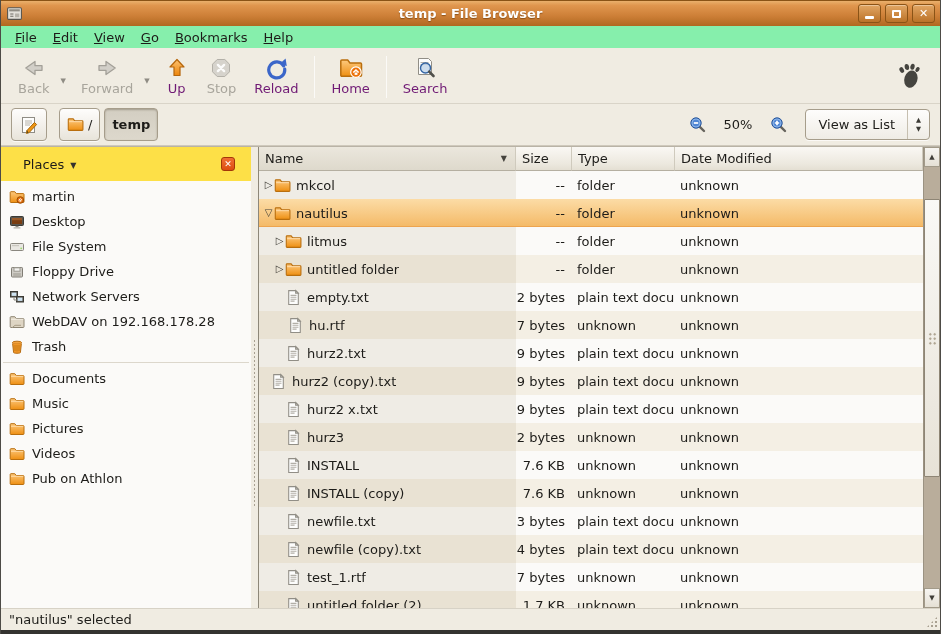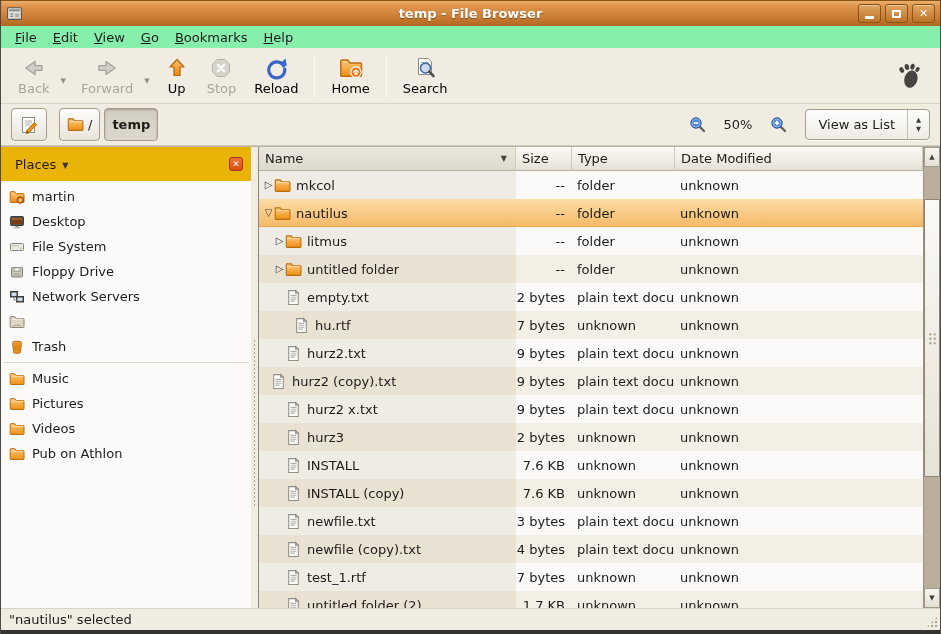--- a/index.html
+++ b/index.html
@@ -22,21 +22,21 @@
   
   .menubar{height:22px;flex:none;display:flex;align-items:center;padding:0 6px;background:#86efac}
   .menu-item{padding:2px 8px;cursor:default}
   .accel{text-decoration:underline}
   
   .toolbar{height:56px;flex:none;display:flex;align-items:center;padding:0 8px;background:#f0ece2;border-bottom:1px solid #d9d4c8}
   .tb-item{display:flex;align-items:center}
   .tb-btn{display:flex;flex-direction:column;align-items:center;padding:3px 9px 2px;border-radius:4px}
   .tb-ic{width:24px;height:24px;display:flex}
   .tb-ic svg{width:24px;height:24px}
-  .tb-label{margin-top:1px;color:#000000}
+  .tb-label{margin-top:1px;color:#701a75}
   .tb-btn.disabled .tb-label{color:#a8a59c}
   .tb-drop{color:#8f8c84;font-size:7px;padding:10px 6px 0 2px}
   .tb-sep{width:1px;height:42px;background:#d2cdc1;border-right:1px solid #fbfaf7;margin:0 7px}
   .throbber{margin-left:auto;margin-right:8px;width:30px;height:30px;display:flex}
   .throbber svg{width:30px;height:30px}
   
   .locbar{height:42px;flex:none;display:flex;align-items:center;padding:0 10px;background:#f0ece2;border-bottom:1px solid #cfc9bc}
   .sqbtn{height:33px;border:1px solid #a69d8b;border-radius:4px;background:linear-gradient(#fefdfc,#f1eee8 60%,#e8e4da);
     display:flex;align-items:center;justify-content:center;padding:0 7px;box-shadow:0 1px 0 rgba(255,255,255,.7)}
   .sqbtn + .sqbtn{margin-left:12px}
@@ -46,21 +46,21 @@
   .zoomctl{margin-left:auto;display:flex;align-items:center}
   .zicon{width:17px;height:17px;display:flex}
   .zlevel{margin:0 18px;color:#1d1c19}
   .combo{margin-left:18px;height:31px;border:1px solid #a69d8b;border-radius:4px;background:linear-gradient(#fefdfc,#efece5);
     display:flex;align-items:center;box-shadow:0 1px 0 rgba(255,255,255,.7)}
   .combo .ctext{padding:0 12px;min-width:92px}
   .combo .cspin{border-left:1px solid #c6bfb0;height:100%;width:22px;display:flex;flex-direction:column;align-items:center;justify-content:center;font-size:6.5px;color:#3a3833;line-height:1.25}
   
   .content{flex:1;display:flex;min-height:0;border-top:1px solid #b9b3a6}
   .sidebar{width:250px;flex:none;display:flex;flex-direction:column;background:#fbfaf8}
-  .sb-head{height:34px;flex:none;display:flex;align-items:center;padding:0 8px;background:#eab308}
+  .sb-head{height:34px;flex:none;display:flex;align-items:center;padding:0 16px;background:#fde047}
   .places-btn{display:flex;align-items:center;padding:3px 6px}
   .places-arrow{font-size:8px;margin-left:6px;color:#35332e;padding-top:2px}
   .sb-close{margin-left:auto;width:14px;height:14px;border-radius:3px;background:linear-gradient(#f07033,#dd4d10);border:1px solid #a33708;
     color:#fff;font-size:9px;font-weight:bold;display:flex;align-items:center;justify-content:center;line-height:1}
   .sb-list{flex:1;padding-top:3px}
   .sb-item{height:25px;display:flex;align-items:center;padding-left:8px}
   .sb-item .i16{width:16px;height:16px;display:flex;margin-right:7px}
   .sb-sep{height:1px;background:#dcd7cc;margin:3px 2px}
   .splitter{width:7px;flex:none;background:#f0ece2;position:relative}
   .splitter .grip{position:absolute;left:2px;top:192px;width:3px;height:168px;
@@ -374,20 +374,21 @@
             <span>Network Servers</span>
           </div>
           <div class="sb-item">
             <span class="i16">
               <svg viewBox="0 0 16 16">
                 <path d="M1.2 3.4c0-.4.3-.7.7-.7h3.9l1.5 1.9h7c.4 0 .7.3.7.7v7.5c0 .4-.3.7-.7.7H1.9c-.4 0-.7-.3-.7-.7z" fill="#ded5c4" stroke="#8e8573"></path>
                 <path d="M2 5.3h12.2" stroke="#f3ede1" fill="none"></path>
                 <path d="M3 13.8l3-2.5h6" stroke="#a89d86" fill="none"></path>
               </svg>
             </span>
+            <span>WebDAV on 192.168.178.28</span>
           </div>
           <div class="sb-item">
             <span class="i16">
               <svg viewBox="0 0 16 16">
                 <ellipse cx="8" cy="3.6" rx="4.6" ry="1.4" fill="#f2a13d" stroke="#b86e14"></ellipse>
                 <path d="M3.6 4.4l1 9.2c.1.9 6.7.9 6.8 0l1-9.2" fill="#ef9527" stroke="#b86e14"></path>
                 <path d="M6 6v6M8 6v6.4M10 6v6" stroke="#c97d17" fill="none"></path>
               </svg>
             </span>
             <span>Trash</span>
@@ -399,65 +400,80 @@
                 <defs>
                   <linearGradient id="gf" x1="0" y1="0" x2="0" y2="1">
                     <stop offset="0" stop-color="#fdc97e"></stop>
                     <stop offset="1" stop-color="#ee8f12"></stop>
                   </linearGradient>
                 </defs>
                 <path d="M1.2 3.4c0-.4.3-.7.7-.7h3.9l1.5 1.9h7c.4 0 .7.3.7.7v7.5c0 .4-.3.7-.7.7H1.9c-.4 0-.7-.3-.7-.7z" fill="url(#gf)" stroke="#b96e0d"></path>
                 <path d="M2 5.3h12.2" stroke="#ffdba6" fill="none"></path>
               </svg>
             </span>
-            <span>Music</span>
+            <span>Documents</span>
           </div>
           <div class="sb-item">
             <span class="i16">
               <svg viewBox="0 0 16 16">
                 <defs>
                   <linearGradient id="gf" x1="0" y1="0" x2="0" y2="1">
                     <stop offset="0" stop-color="#fdc97e"></stop>
                     <stop offset="1" stop-color="#ee8f12"></stop>
                   </linearGradient>
                 </defs>
                 <path d="M1.2 3.4c0-.4.3-.7.7-.7h3.9l1.5 1.9h7c.4 0 .7.3.7.7v7.5c0 .4-.3.7-.7.7H1.9c-.4 0-.7-.3-.7-.7z" fill="url(#gf)" stroke="#b96e0d"></path>
                 <path d="M2 5.3h12.2" stroke="#ffdba6" fill="none"></path>
               </svg>
             </span>
-            <span>Pictures</span>
+            <span>Music</span>
           </div>
           <div class="sb-item">
             <span class="i16">
               <svg viewBox="0 0 16 16">
                 <defs>
                   <linearGradient id="gf" x1="0" y1="0" x2="0" y2="1">
                     <stop offset="0" stop-color="#fdc97e"></stop>
                     <stop offset="1" stop-color="#ee8f12"></stop>
                   </linearGradient>
                 </defs>
                 <path d="M1.2 3.4c0-.4.3-.7.7-.7h3.9l1.5 1.9h7c.4 0 .7.3.7.7v7.5c0 .4-.3.7-.7.7H1.9c-.4 0-.7-.3-.7-.7z" fill="url(#gf)" stroke="#b96e0d"></path>
                 <path d="M2 5.3h12.2" stroke="#ffdba6" fill="none"></path>
               </svg>
             </span>
-            <span>Videos</span>
+            <span>Pictures</span>
           </div>
           <div class="sb-item">
             <span class="i16">
               <svg viewBox="0 0 16 16">
                 <defs>
                   <linearGradient id="gf" x1="0" y1="0" x2="0" y2="1">
                     <stop offset="0" stop-color="#fdc97e"></stop>
                     <stop offset="1" stop-color="#ee8f12"></stop>
                   </linearGradient>
                 </defs>
                 <path d="M1.2 3.4c0-.4.3-.7.7-.7h3.9l1.5 1.9h7c.4 0 .7.3.7.7v7.5c0 .4-.3.7-.7.7H1.9c-.4 0-.7-.3-.7-.7z" fill="url(#gf)" stroke="#b96e0d"></path>
                 <path d="M2 5.3h12.2" stroke="#ffdba6" fill="none"></path>
               </svg>
             </span>
+            <span>Videos</span>
+          </div>
+          <div class="sb-item">
+            <span class="i16">
+              <svg viewBox="0 0 16 16">
+                <defs>
+                  <linearGradient id="gf" x1="0" y1="0" x2="0" y2="1">
+                    <stop offset="0" stop-color="#fdc97e"></stop>
+                    <stop offset="1" stop-color="#ee8f12"></stop>
+                  </linearGradient>
+                </defs>
+                <path d="M1.2 3.4c0-.4.3-.7.7-.7h3.9l1.5 1.9h7c.4 0 .7.3.7.7v7.5c0 .4-.3.7-.7.7H1.9c-.4 0-.7-.3-.7-.7z" fill="url(#gf)" stroke="#b96e0d"></path>
+                <path d="M2 5.3h12.2" stroke="#ffdba6" fill="none"></path>
+              </svg>
+            </span>
             <span>Pub on Athlon</span>
           </div>
         </div>
     </div>
 
     <div class="splitter">
         <span class="grip"></span>
       </div>
 
     <div class="main">
@@ -572,21 +588,21 @@
                     <path d="M5.2 6h5.6M5.2 7.8h5.6M5.2 9.6h5.6M5.2 11.4h3.8" stroke="#b2afa7" fill="none"></path>
                   </svg>
                 </span>
                 <span class="fname">empty.txt</span>
               </span>
               <span class="cell c-size">2 bytes</span>
               <span class="cell c-type">plain text document</span>
               <span class="cell c-date">unknown</span>
             </div>
             <div class="row stripe">
-              <span class="cell c-name" style="padding-left:23px">
+              <span class="cell c-name" style="padding-left:17px">
                 <span class="exp"></span>
                 <span class="fic">
                   <svg viewBox="0 0 16 16">
                     <path d="M3.5 1.5h6.5l2.5 2.5v10.5h-9z" fill="#fdfdfc" stroke="#918e86"></path>
                     <path d="M10 1.5V4h2.5z" fill="#e4e2dc" stroke="#918e86"></path>
                     <path d="M5.2 6h5.6M5.2 7.8h5.6M5.2 9.6h5.6M5.2 11.4h3.8" stroke="#b2afa7" fill="none"></path>
                   </svg>
                 </span>
                 <span class="fname">hu.rtf</span>
               </span>

